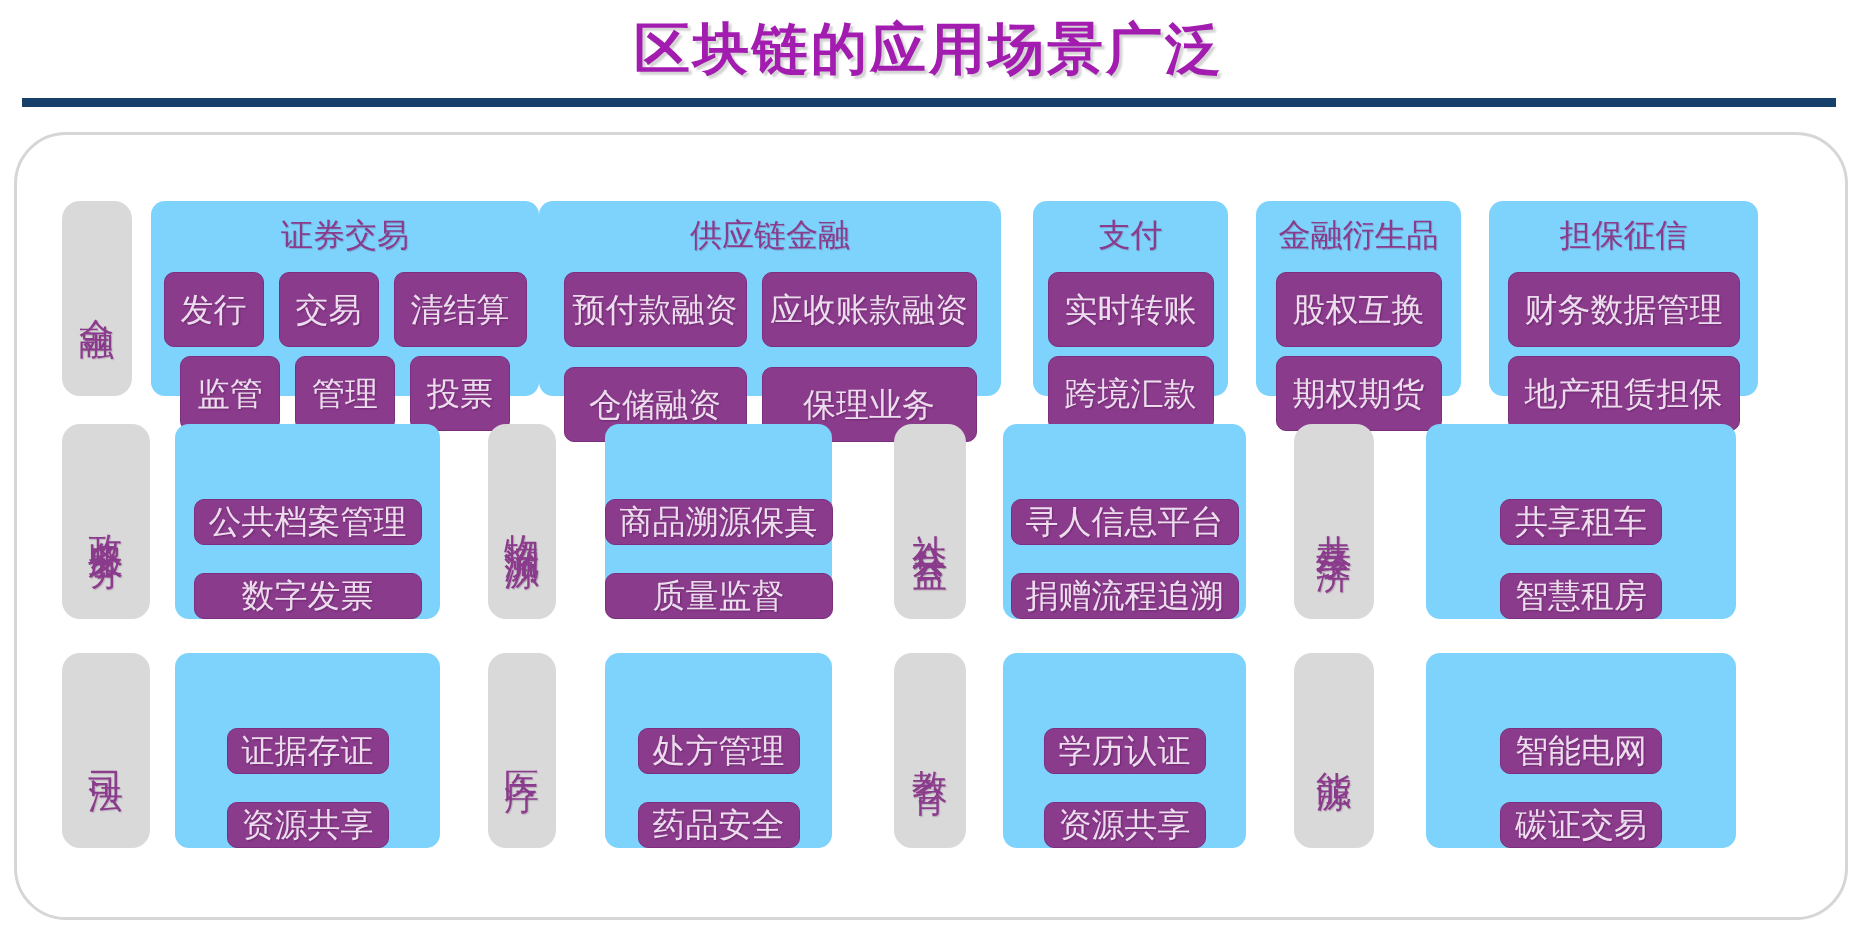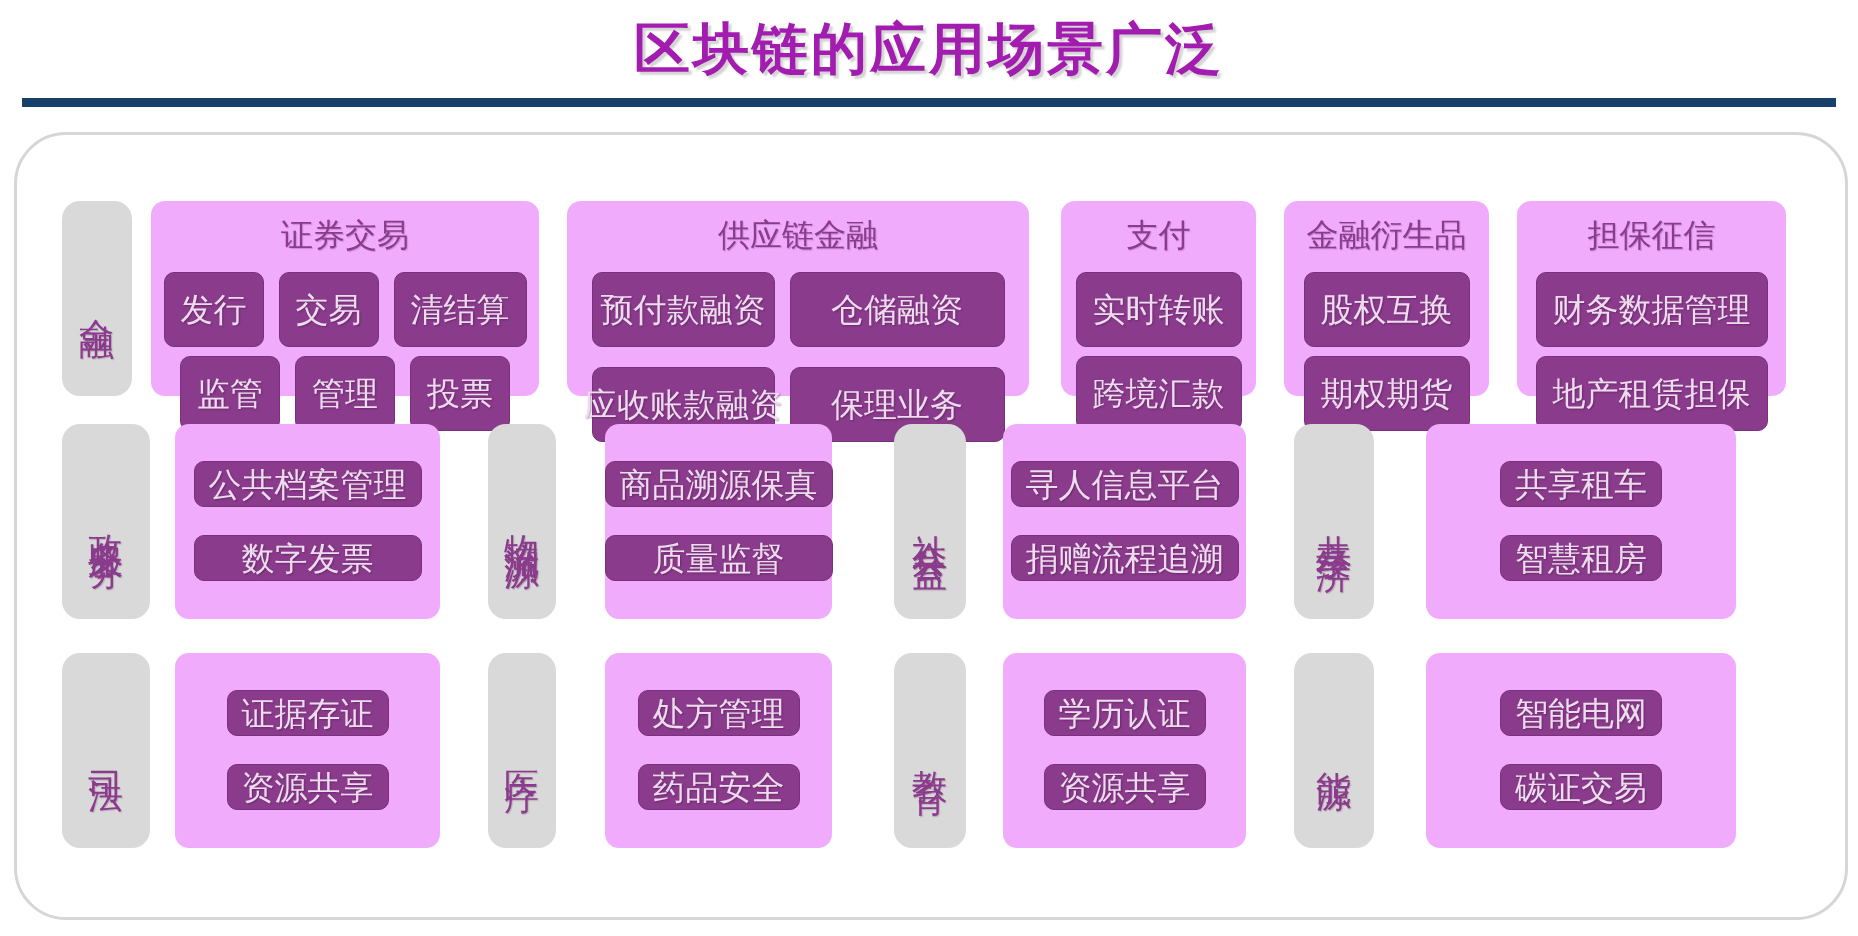--- a/index.html
+++ b/index.html
@@ -54,21 +54,21 @@
     justify-content:center;
     writing-mode:vertical-rl;
     text-orientation:upright;
     color:#8b3b8c;
     font-size:35px;
     letter-spacing:7px;
     line-height:1;
     text-shadow:1px 1px 1px rgba(90,40,90,0.25);
   }
   .group{
-    background:#f0abfc;
+    background:#7dd3fc;
     border-radius:14px;
     display:flex;
     flex-direction:column;
     align-items:center;
     padding:0 12px;
   }
   .ghead{
     font-size:32px;
     color:#8b3b8c;
     margin-top:14px;
@@ -98,38 +98,38 @@
     align-items:center;
     justify-content:center;
     white-space:nowrap;
     text-shadow:1px 1px 2px rgba(70,15,70,0.45);
     line-height:1;
   }
 
   
   .cat-finance{width:70px;}
   .g-sec{width:388px;margin-left:19px;}
-  .g-supply{width:462px;margin-left:28px;}
+  .g-supply{width:462px;}
   .g-pay{width:195px;margin-left:32px;}
   .g-deriv{width:205px;margin-left:28px;}
   .g-credit{width:269px;margin-left:28px;}
 
   
   .v1{width:88px;}
   .g1{width:265px;margin-left:25px;}
   .v2{width:68px;margin-left:48px;}
   .g2{width:227px;margin-left:49px;}
   .v3{width:72px;margin-left:62px;}
   .g3{width:243px;margin-left:37px;}
   .v4{width:80px;margin-left:48px;}
   .g4{width:310px;margin-left:52px;}
 
   
   .pair{
-    justify-content:center;
+    justify-content:flex-end;
     padding:0 14px;
   }
   .pair-stack{
     display:flex;
     flex-direction:column;
     align-items:stretch;
     gap:28px;
   }
   .pair .badge{min-height:46px;padding:4px 14px;}
 </style>
@@ -155,22 +155,22 @@
         <span class="badge">监管</span>
         <span class="badge">管理</span>
         <span class="badge">投票</span>
       </div>
     </div>
 
     <div class="group g-supply">
       <div class="ghead">供应链金融</div>
       <div class="bgrid">
         <span class="badge">预付款融资</span>
+        <span class="badge">应收账款融资</span>
         <span class="badge">仓储融资</span>
-        <span class="badge">应收账款融资</span>
         <span class="badge">保理业务</span>
       </div>
     </div>
 
     <div class="group g-pay">
       <div class="ghead">支付</div>
       <div class="brow first">
         <span class="badge">实时转账</span>
       </div>
       <div class="brow">

